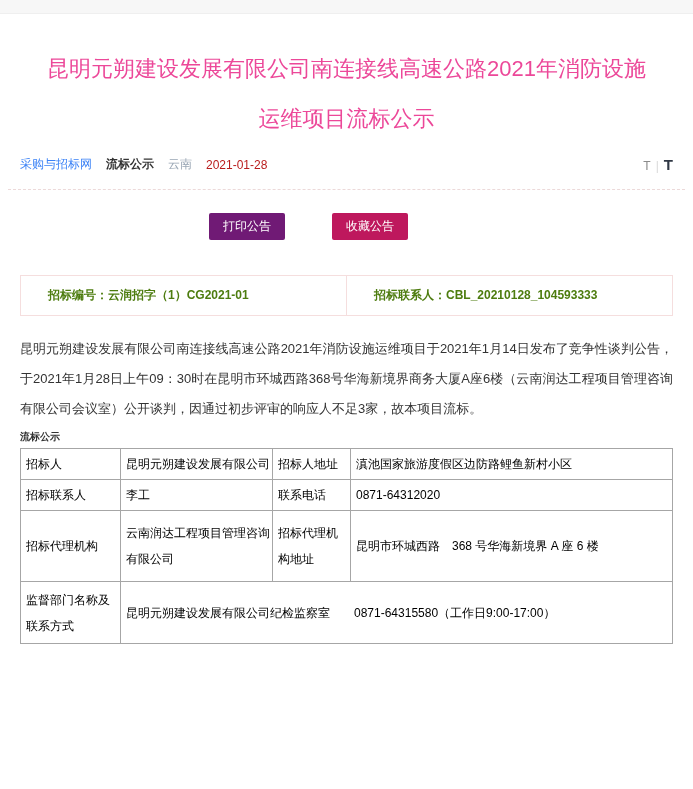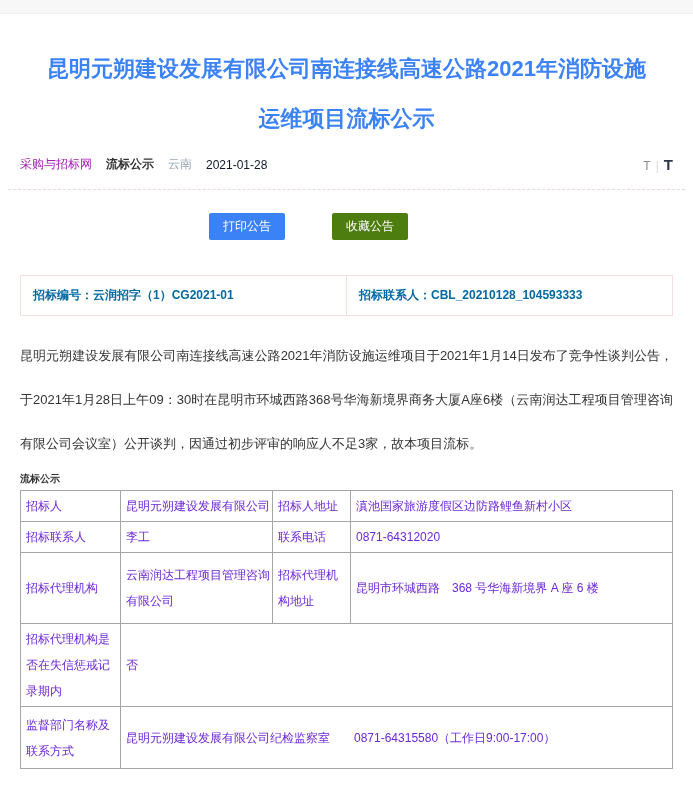--- a/index.html
+++ b/index.html
@@ -12,35 +12,35 @@
   }
   .top-band {
     height: 14px;
     background: #f7f7f7;
     border-bottom: 1px solid #efefef;
   }
   .page-title {
     margin: 30px 40px 0 40px;
     text-align: center;
     font-size: 22px;
-    font-weight: bold;
-    color: #3b82f6;
+    font-weight: normal;
+    color: #ec4899;
     line-height: 50px;
   }
   .meta-row {
     margin: 12px 20px 0 20px;
     display: flex;
     align-items: center;
     font-size: 12px;
   }
   .meta-left { display: flex; align-items: center; gap: 14px; }
-  .crumb-source { color: #a21caf; cursor: pointer; }
+  .crumb-source { color: #3b82f6; cursor: pointer; }
   .crumb-category { color: #333; font-weight: bold; cursor: pointer; }
   .crumb-region { color: #9aa7b5; cursor: pointer; }
-  .crumb-date { color: #0f172a; }
+  .crumb-date { color: #b91c1c; }
   .meta-right { margin-left: auto; display: flex; align-items: baseline; gap: 5px; }
   .font-small { color: #8b8b8b; font-size: 12px; cursor: pointer; }
   .font-sep { color: #d9d9d9; font-size: 12px; }
   .font-large { color: #2f3744; font-size: 15px; font-weight: bold; cursor: pointer; }
   .dotted-divider {
     margin: 16px 8px 0 8px;
     border-top: 1px dashed #ecd9d9;
     height: 0;
   }
   .button-row {
@@ -53,62 +53,62 @@
     display: inline-block;
     height: 27px;
     line-height: 27px;
     padding: 0 14px;
     font-size: 12px;
     color: #fff;
     border: none;
     border-radius: 2px;
     cursor: pointer;
   }
-  .btn-print { background: #3b82f6; }
-  .btn-favorite { background: #4d7c0f; }
+  .btn-print { background: #701a75; }
+  .btn-favorite { background: #be185d; }
   table { border-collapse: collapse; }
   .summary-table {
     margin: 35px 20px 0 20px;
     width: 653px;
     border: 1px solid #f5dede;
   }
   .summary-table td {
     width: 50%;
     height: 40px;
     border: 1px solid #f5dede;
-    padding-left: 12px;
+    padding-left: 27px;
     font-size: 12px;
     font-weight: bold;
-    color: #0369a1;
+    color: #4d7c0f;
     vertical-align: middle;
   }
   .notice-paragraph {
     margin: 18px 20px 0 20px;
     font-size: 13px;
-    line-height: 44px;
+    line-height: 30px;
     color: #333;
     text-align: justify;
   }
   .section-title {
     margin: 6px 20px 4px 20px;
     font-size: 10px;
     font-weight: bold;
     color: #333;
   }
   .detail-table {
     margin: 4px 20px 0 20px;
     width: 653px;
     border: 1px solid #a6a6a6;
     table-layout: fixed;
   }
   .detail-table td {
     border: 1px solid #a6a6a6;
     font-size: 12px;
     line-height: 26px;
-    color: #6d28d9;
+    color: #000000;
     padding: 2px 2px 2px 5px;
     vertical-align: middle;
     word-break: break-all;
     background: #fff;
   }
   .col-label1 { width: 100px; }
   .col-value1 { width: 152px; }
   .col-label2 { width: 78px; }
   .r-small td { height: 29px; }
   .r-mid td { height: 71px; }
@@ -175,23 +175,19 @@
       <td>李工</td>
       <td>联系电话</td>
       <td>0871-64312020</td>
     </tr>
     <tr class="r-mid">
       <td>招标代理机构</td>
       <td>云南润达工程项目管理咨询有限公司</td>
       <td>招标代理机构地址</td>
       <td>昆明市环城西路　368 号华海新境界 A 座 6 楼</td>
     </tr>
-    <tr class="r-tall">
-      <td>招标代理机构是否在失信惩戒记录期内</td>
-      <td colspan="3">否</td>
-    </tr>
     <tr class="r-mon">
       <td>监督部门名称及联系方式</td>
       <td colspan="3">昆明元朔建设发展有限公司纪检监察室　　0871-64315580（工作日9:00-17:00）</td>
     </tr>
 
   </tbody>
 </table>
 
 </body></html>

